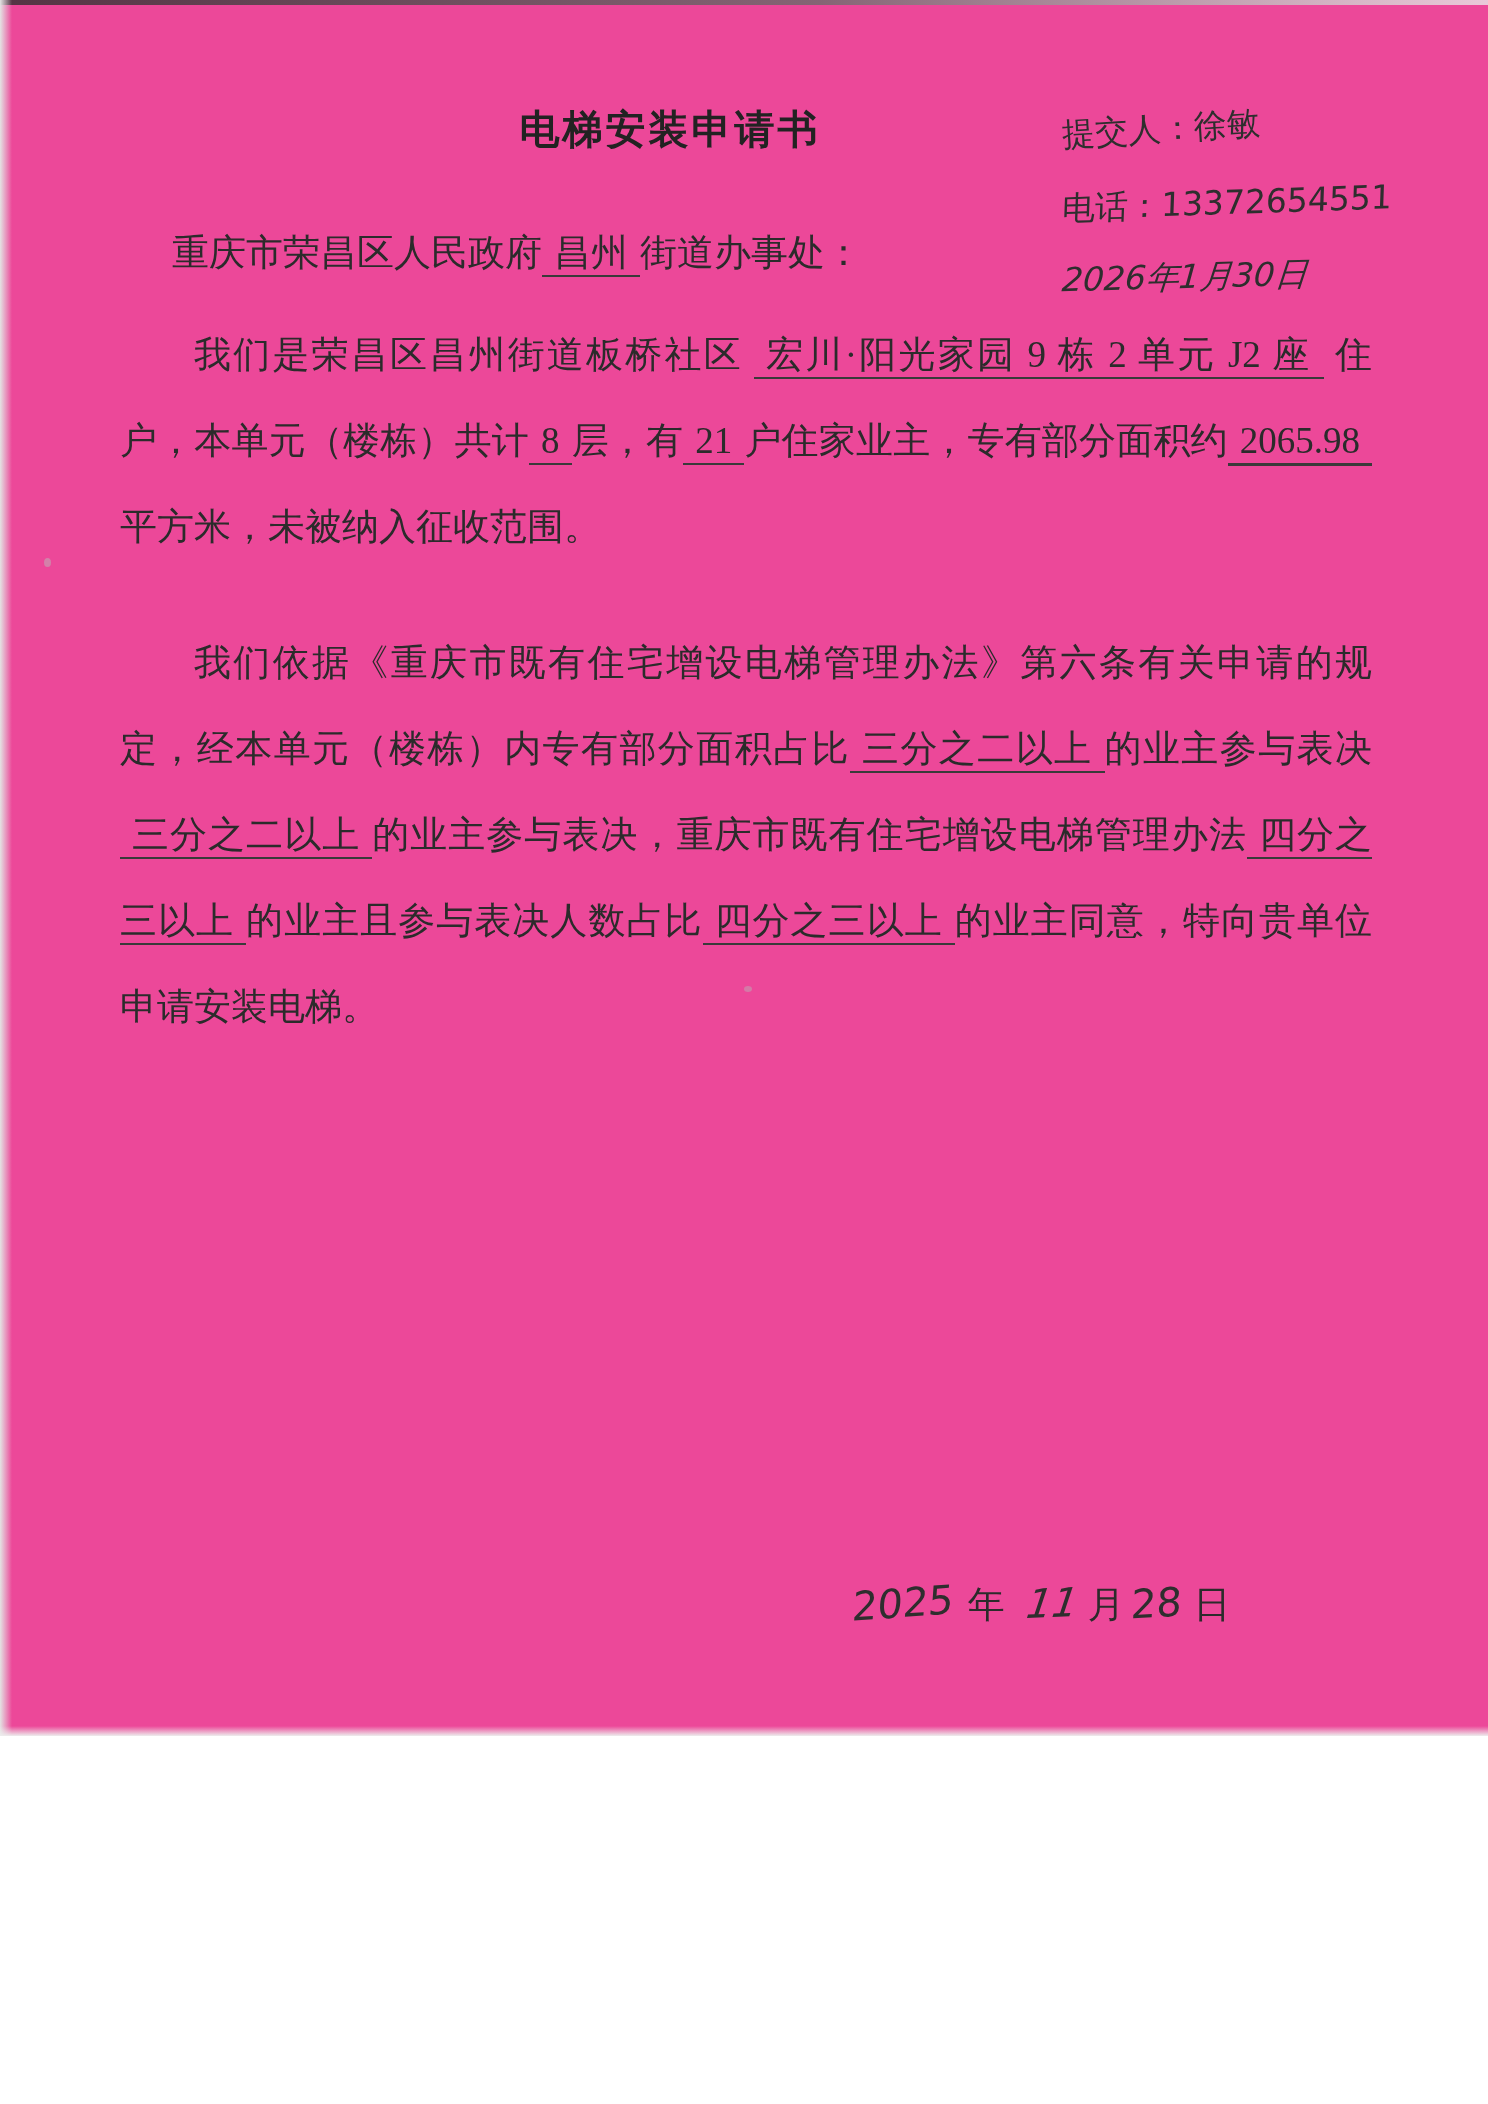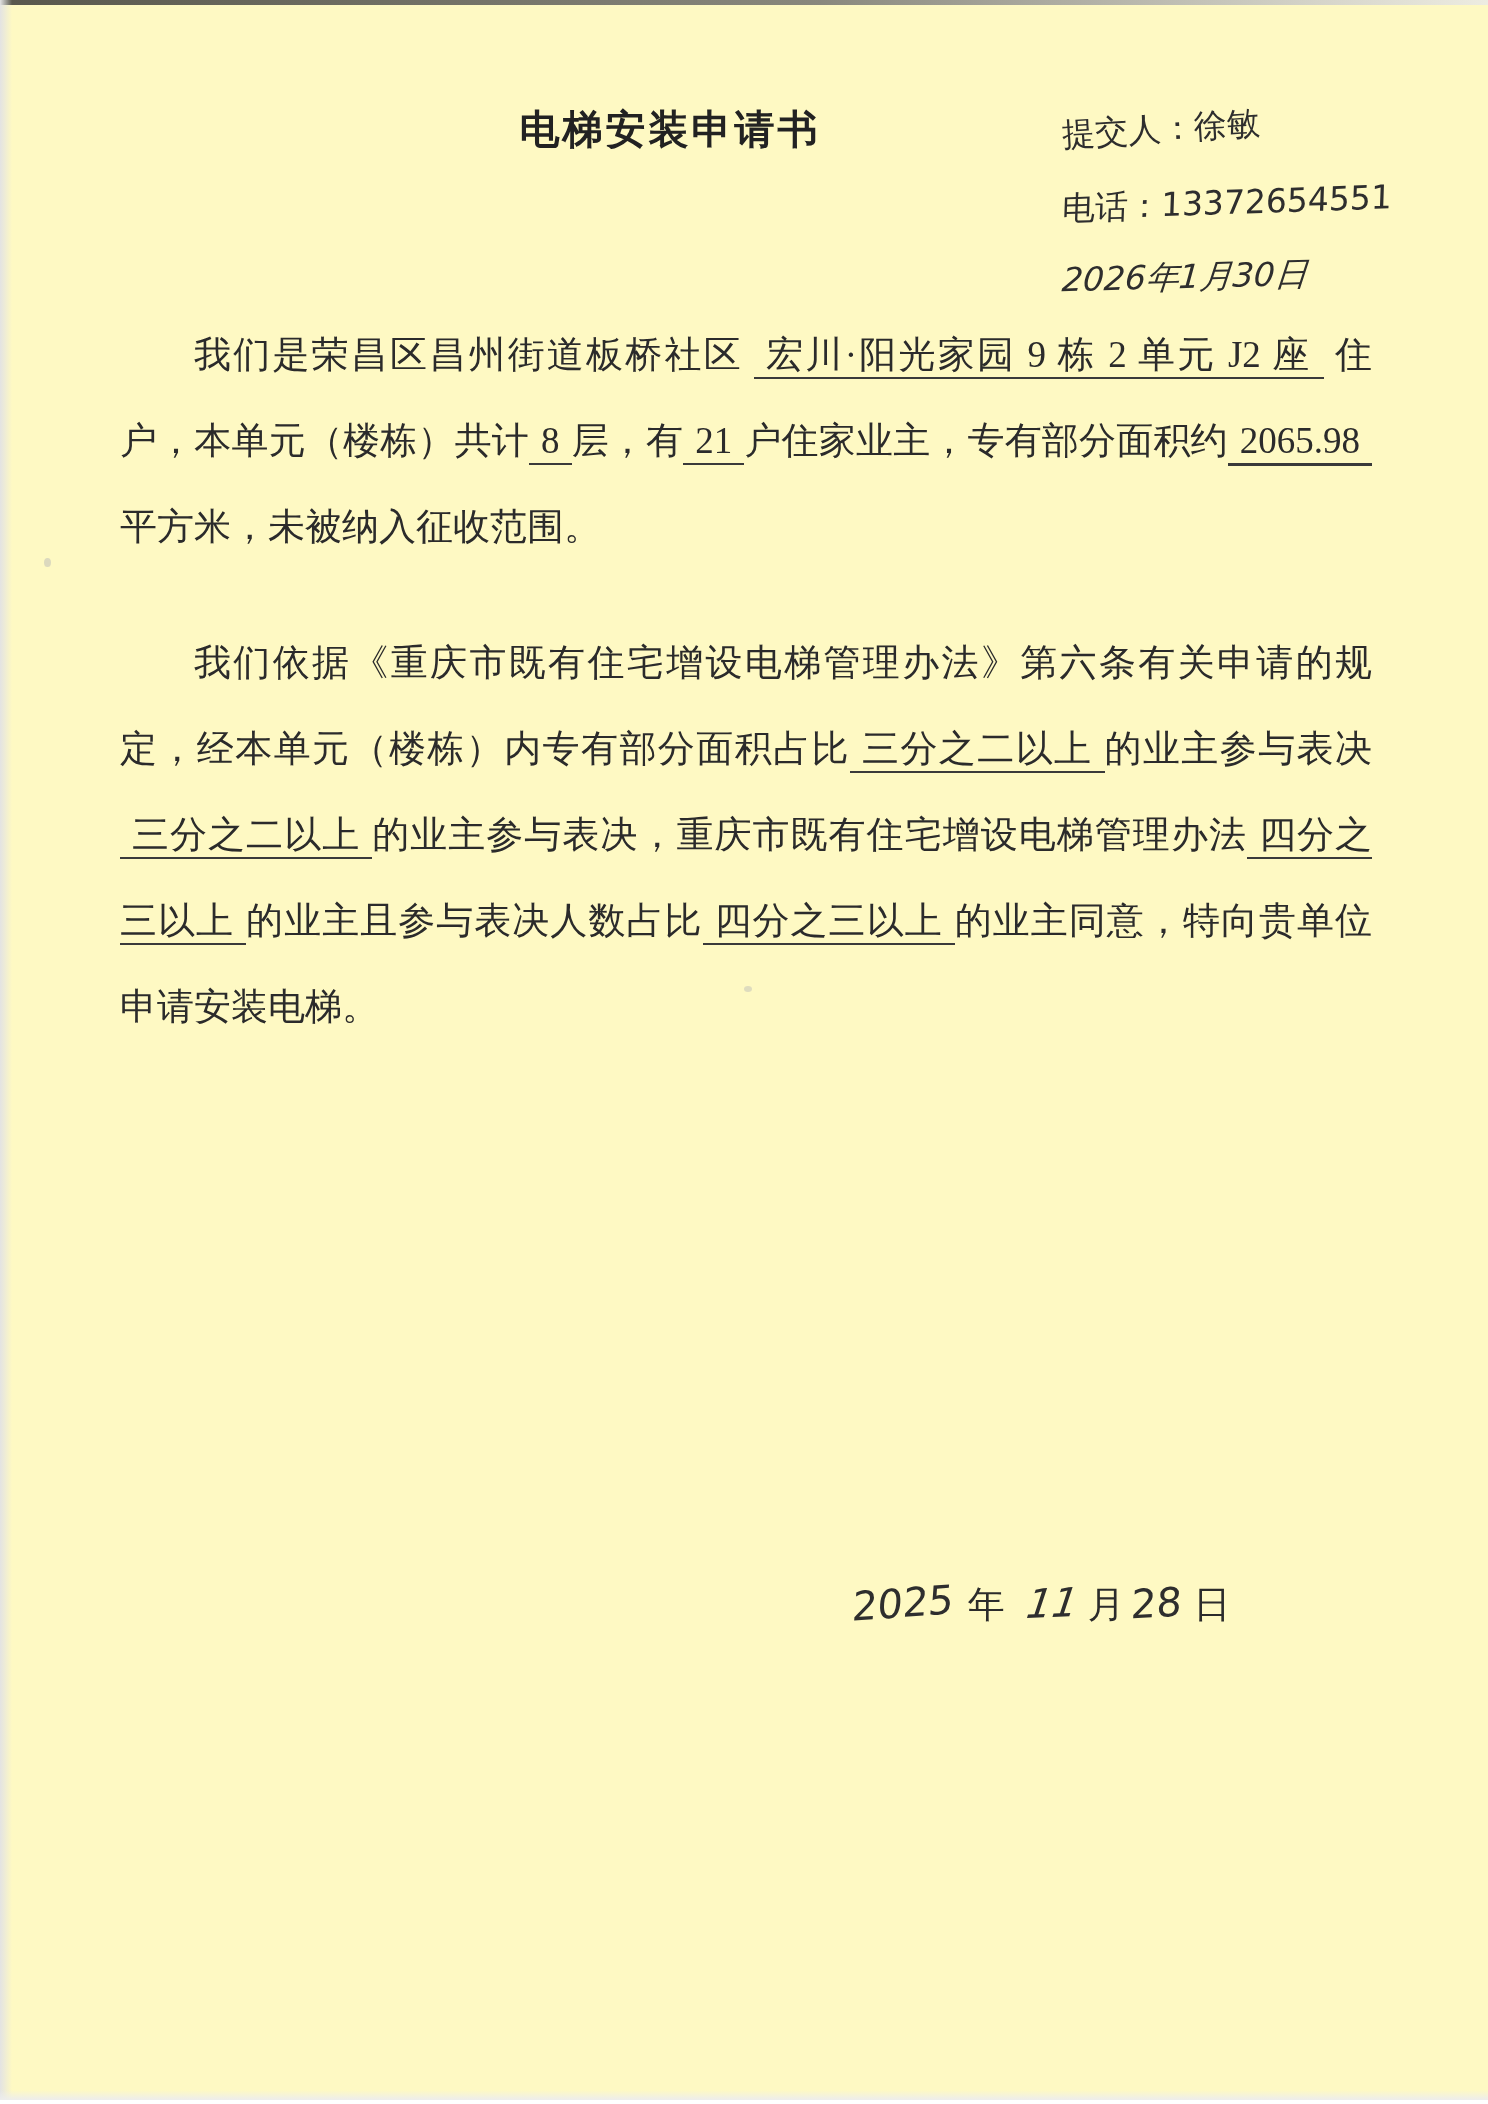--- a/index.html
+++ b/index.html
@@ -3,22 +3,22 @@
 <meta charset="utf-8">
 <style>
   html, body {
     margin: 0;
     padding: 0;
     background: #ffffff;
   }
   .page {
     position: relative;
     width: 1488px;
-    height: 2100px;
-    background: #fef9c3;
+    height: 1736px;
+    background: #ec4899;
     overflow: hidden;
     font-family: "Liberation Serif", "DejaVu Serif", serif;
     color: #2b2b2b;
   }
   
   .edge-top {
     position: absolute; top: 0; left: 0; width: 100%; height: 5px;
     background: linear-gradient(to right, #2f2f2f 0%, #6b6b6b 55%, #cfcfcf 90%, #e9e9e9 100%);
     opacity: .8;
   }
@@ -100,20 +100,23 @@
   <div class="title-wrap">
     <span class="title">电梯安装申请书</span>
   </div>
 
   <div class="note hand">
     <span class="line1">提交人：徐敏</span><br>
     <span class="line2">电话：13372654551</span><br>
     <span class="line3">2026年1月30日</span>
   </div>
 
+  <div class="addressee">
+    <span>重庆市荣昌区人民政府</span><span class="blank">昌州</span><span>街道办事处：</span>
+  </div>
 
   <div class="para para1">
     <span>我们是荣昌区昌州街道板桥社区 </span><span class="blank">宏川·阳光家园 9 栋 2 单元 J2 座</span><span> 住户，本单元（楼栋）共计</span><span class="blank">8</span><span>层，有</span><span class="blank">21</span><span>户住家业主，专有部分面积约</span><span class="blank blank-thick">2065.98</span><span>平方米，未被纳入征收范围。</span>
   </div>
 
   <div class="para para2">
     <span>我们依据《重庆市既有住宅增设电梯管理办法》第六条有关申请的规定，经本单元（楼栋）内专有部分面积占比</span><span class="blank">三分之二以上</span><span>的业主参与表决</span><span class="blank">三分之二以上</span><span>的业主参与表决，重庆市既有住宅增设电梯管理办法</span><span class="blank">四分之三以上</span><span>的业主且参与表决人数占比</span><span class="blank">四分之三以上</span><span>的业主同意，特向贵单位申请安装电梯。</span>
   </div>
 
 

